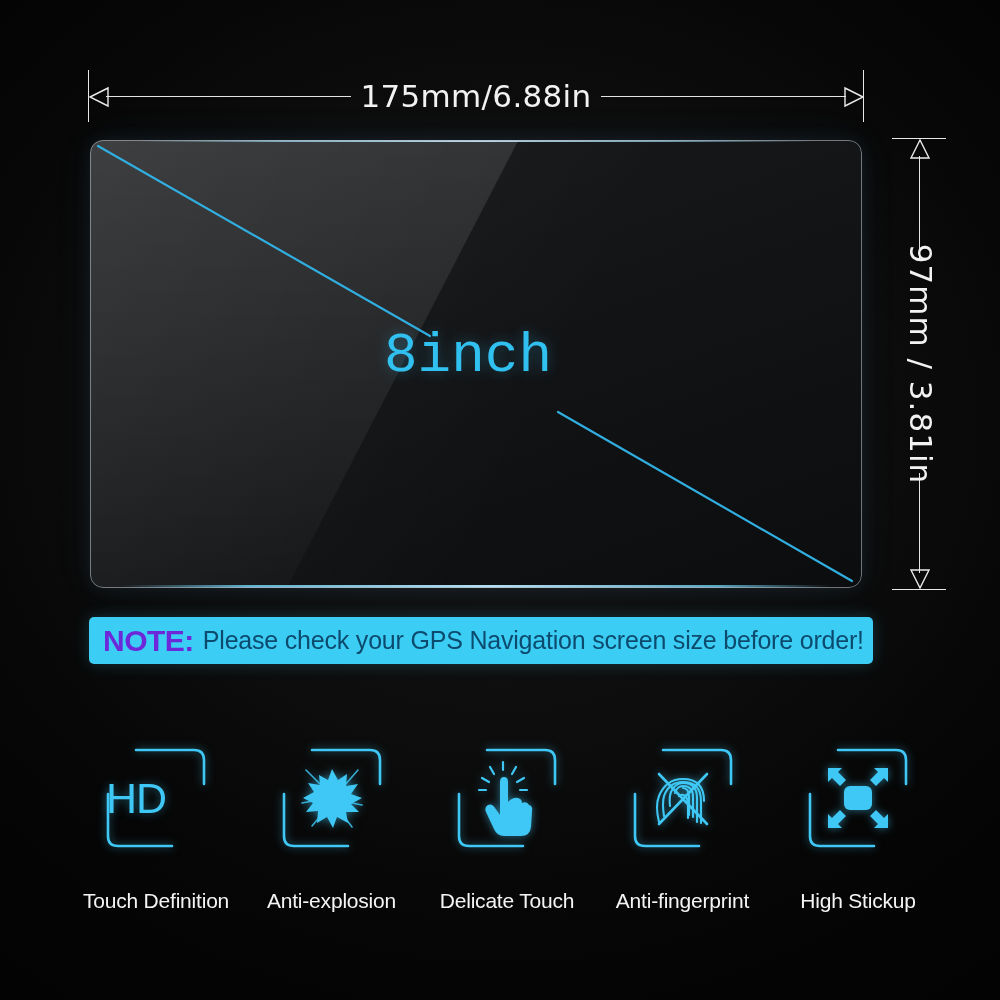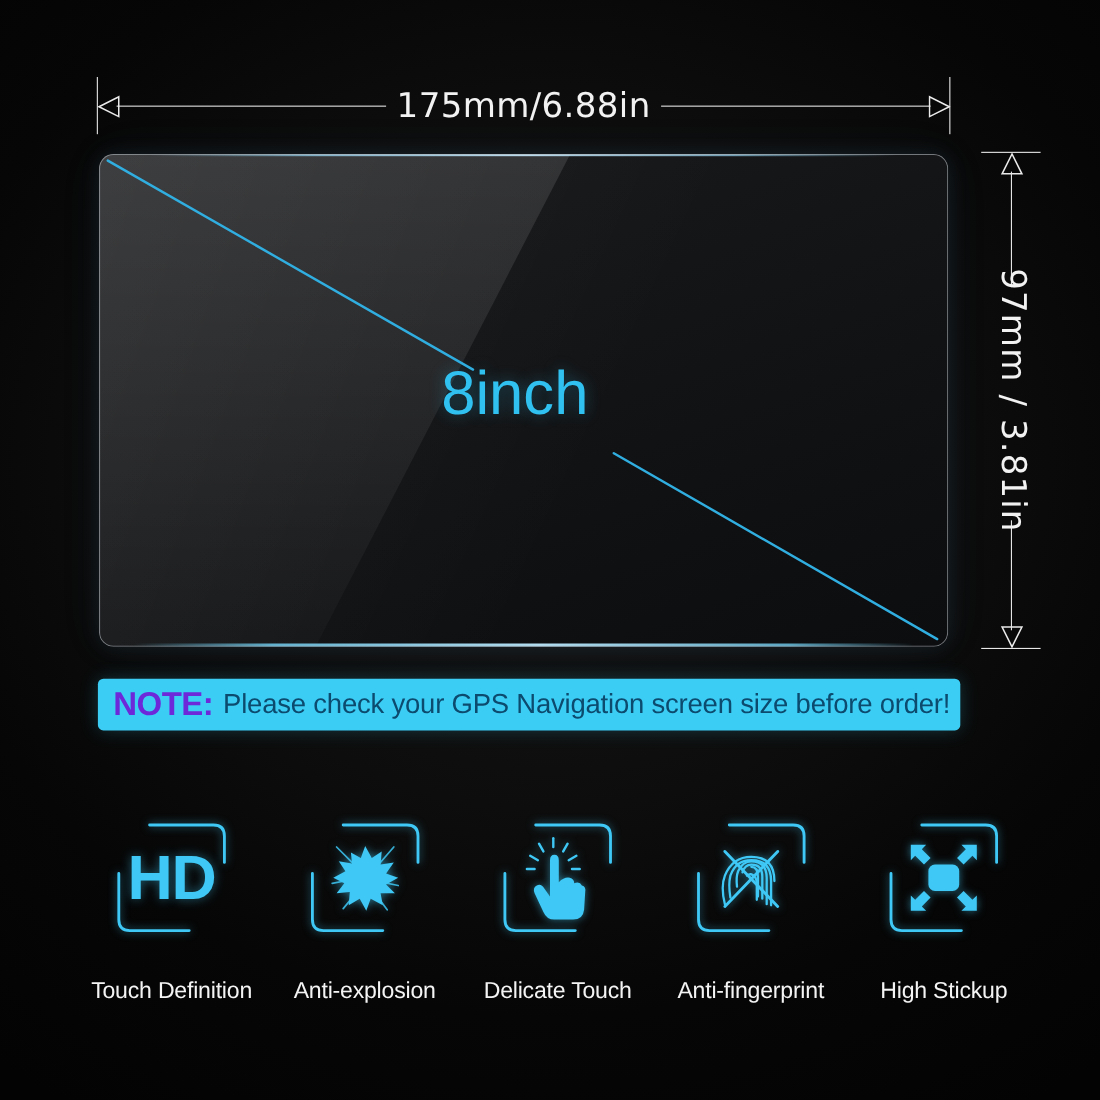--- a/index.html
+++ b/index.html
@@ -148,21 +148,21 @@
     inset: 0;
   }
   #panel-label {
     position: absolute;
     left: 0;
     right: 0;
     top: 184px;
     text-align: center;
     color: #31c1f0;
     font-size: 56px;
-    font-family: Liberation Sans, sans-serif;
+    font-family: Liberation Mono, monospace;
     font-weight: 400;
     letter-spacing: 0px;
     text-shadow: 0 0 14px rgba(49,193,240,0.35);
     padding-right: 16px;
   }
 
   
   #note-banner {
     position: absolute;
     left: 89px;
@@ -225,24 +225,23 @@
     font-size: 21px;
     font-family: "Liberation Sans", sans-serif;
     white-space: nowrap;
     letter-spacing: -0.2px;
   }
   .hd-text {
     position: absolute;
     left: 0; right: 0;
     top: 50%;
     transform: translateY(-50%);
-    text-align: center;
     color: #3fc8f5;
-    font-size: 57px;
-    font-weight: bold;
+    font-size: 43px;
+    font-weight: normal;
     font-family: "Liberation Sans", sans-serif;
     letter-spacing: -1px;
     text-shadow: 0 0 10px rgba(63,200,245,0.45);
   }
   .glow { filter: drop-shadow(0 0 4px rgba(63,200,245,0.55)); }
 </style>
 </head>
 <body>
 
 <div id="stage">

